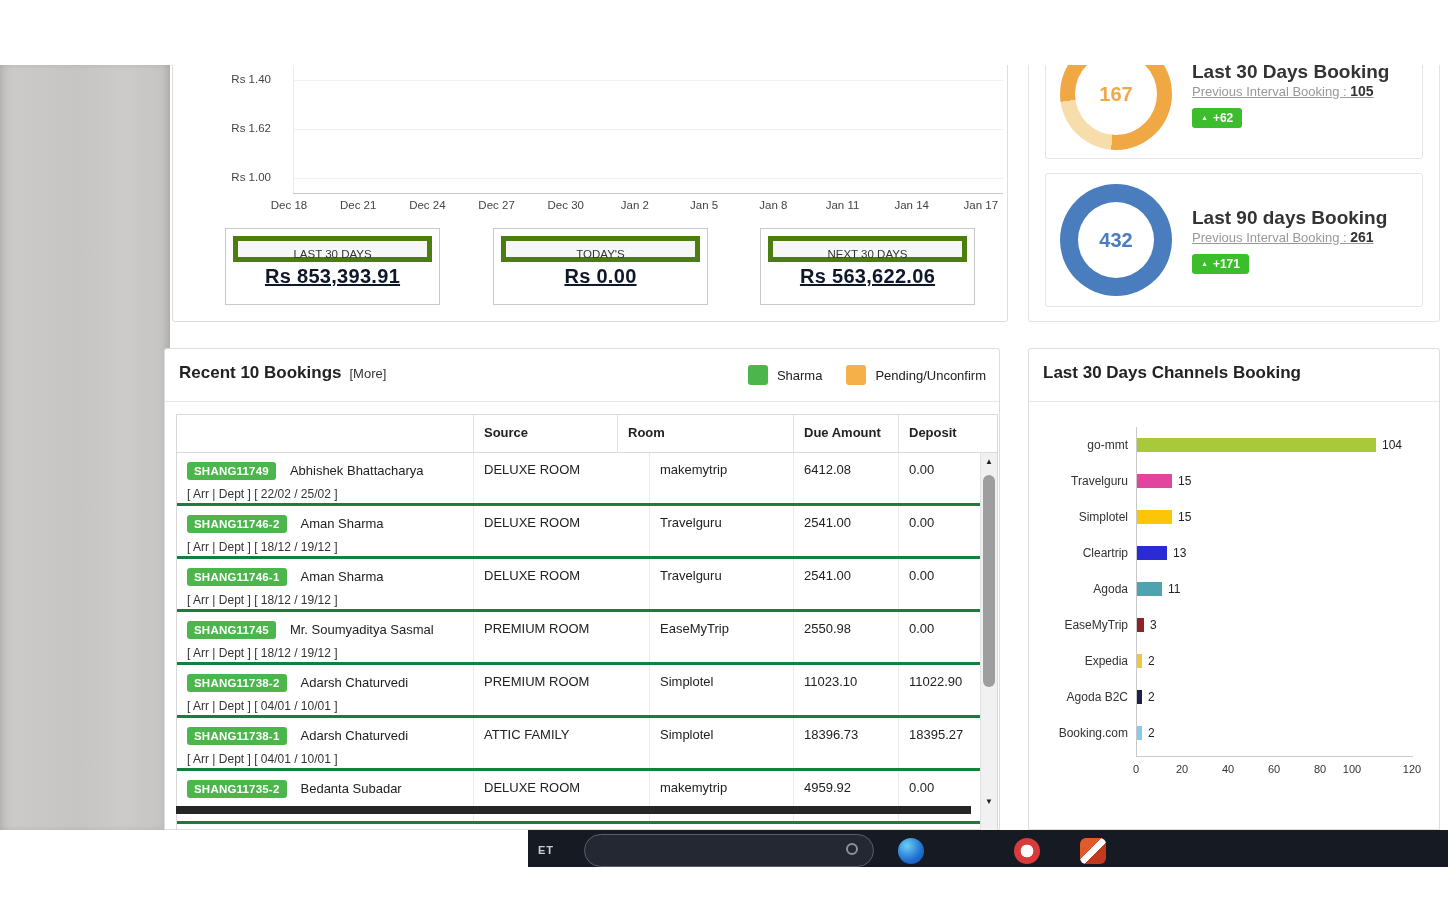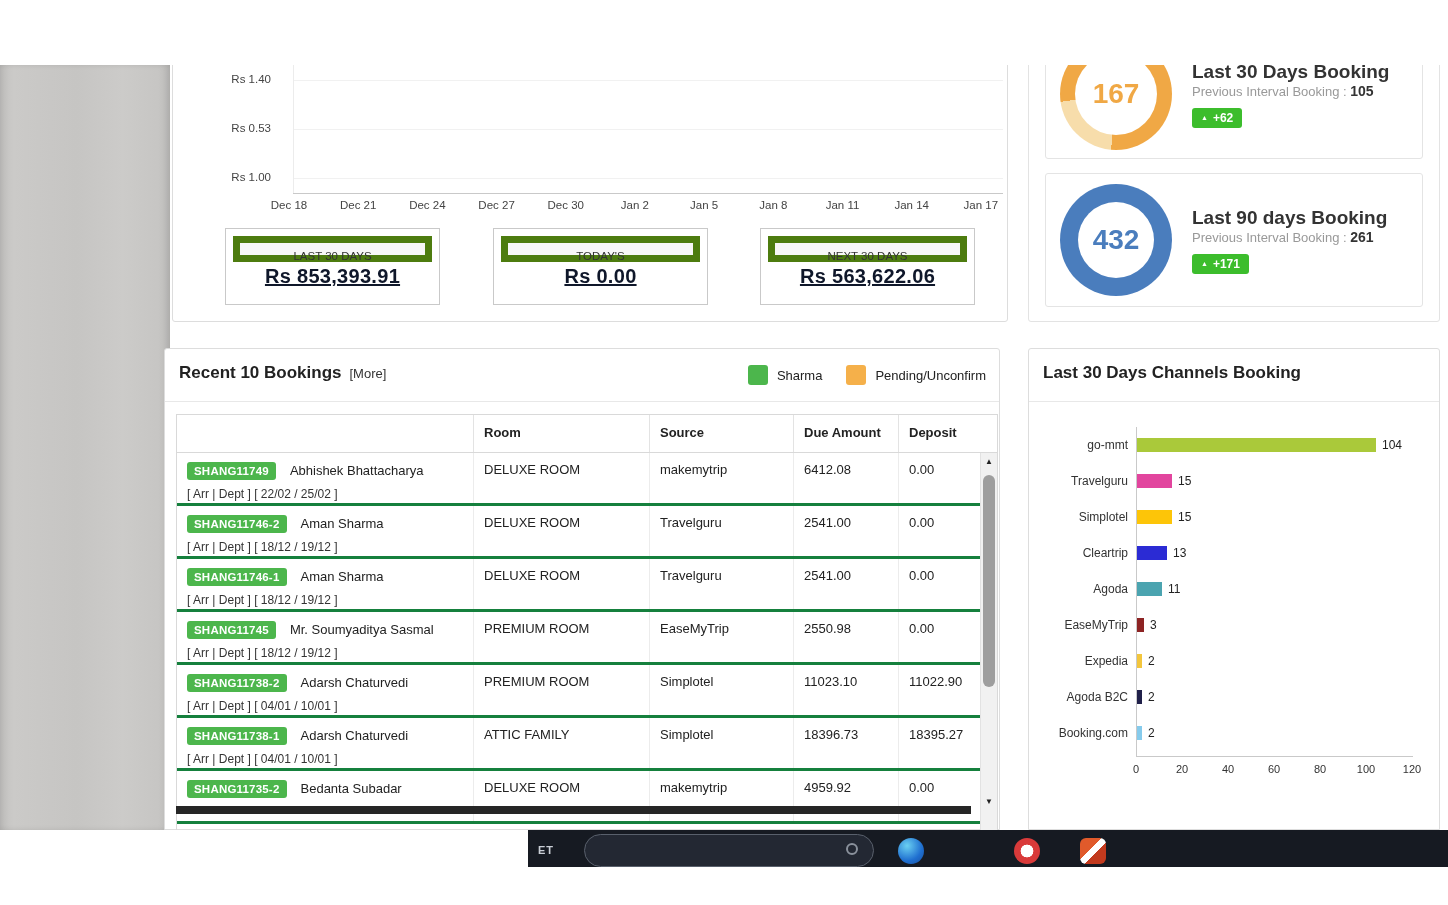--- a/index.html
+++ b/index.html
@@ -22,37 +22,37 @@
   #y-labels .axis-label{display:block;height:49px;text-align:right;font-size:11.5px;color:#444;line-height:13px;}
   .gridline{position:absolute;left:120px;width:710px;height:1px;background:#f1f1f1;}
   .g1{top:59px}.g2{top:108px}.g3{top:157px}
   .axis-y{position:absolute;left:120px;top:0;width:1px;height:172px;background:#ececec;}
   .axis-x{position:absolute;left:120px;top:172px;width:710px;height:1px;background:#c9c9c9;}
   #x-labels{position:absolute;left:92px;top:178px;width:740px;display:flex;justify-content:space-between;}
   #x-labels .axis-label{width:48px;text-align:center;font-size:11.5px;color:#444;}
 
   .stat-box{position:absolute;top:207px;width:215px;height:77px;border:1px solid #c9c9c9;background:#fff;}
   .stat-box:nth-child(1){left:52px}.stat-box:nth-child(2){left:320px}.stat-box:nth-child(3){left:587px}
-  .stat-head{margin:7px 7px 3px;border:7px solid #4d7c0f;background:#f7f7f7;height:26px;line-height:26px;
+  .stat-head{margin:7px 7px 3px;border:5px solid #4d7c0f;background:#f7f7f7;height:26px;line-height:26px;
              text-align:center;font-size:11.5px;color:#333;}
   .stat-value{text-align:center;font-size:20px;font-weight:bold;color:#0f172a;letter-spacing:.3px;text-decoration:underline;}
 
   
   #cards{position:absolute;inset:0;}
   .card{position:absolute;left:16px;width:378px;border:1px solid #e4e4e4;border-radius:3px;
         display:flex;align-items:center;padding:0 14px;background:#fff;}
   .card:nth-child(1){top:8px;height:130px;}
   .card:nth-child(2){top:152px;height:134px;}
   .donut{position:relative;width:112px;height:112px;border-radius:50%;flex:0 0 112px;}
   .donut-hole{position:absolute;inset:15px;background:#fff;border-radius:50%;
-              display:flex;align-items:center;justify-content:center;font-size:28px;font-weight:bold;}
+              display:flex;align-items:center;justify-content:center;font-size:20px;font-weight:bold;}
   .card:nth-child(2) .donut-hole{inset:18px;}
   .card-text{margin-left:20px;}
   .card-title{font-size:19px;font-weight:bold;color:#333;}
-  .card-sub{font-size:13px;color:#999;}
+  .card-sub{font-size:13px;color:#999;text-decoration:underline;}
   .card-sub b{color:#333;font-size:14px;}
   .delta{display:inline-flex;align-items:center;margin-top:9px;background:#3cbd2c;color:#fff;
          font-size:12px;font-weight:bold;padding:3px 9px;border-radius:3px;}
   .delta .tri{font-size:7px;margin-right:5px;}
 
   
   .panel-title{position:absolute;left:14px;top:14px;font-size:17px;font-weight:bold;color:#222;}
   .more{font-size:13px;font-weight:normal;color:#333;margin-left:8px;cursor:pointer;}
   .phead-divider{position:absolute;left:0;top:52px;width:100%;height:1px;background:#e8e8e8;}
   #legend{position:absolute;right:13px;top:16px;display:flex;gap:24px;}
@@ -101,21 +101,21 @@
 </style>
 </head>
 <body>
 
 <div class="viewport">
   <div class="wall"></div>
 
   <div class="panel" id="chart-panel">
     <div id="y-labels">
         <span class="axis-label">Rs 1.40</span>
-        <span class="axis-label">Rs 0.53</span>
+        <span class="axis-label">Rs 1.62</span>
         <span class="axis-label">Rs 1.00</span>
       </div>
     <div class="gridline g1"></div>
     <div class="gridline g2"></div>
     <div class="gridline g3"></div>
     <div class="axis-y"></div>
     <div class="axis-x"></div>
     <div id="x-labels">
         <span class="axis-label">Dec 18</span>
         <span class="axis-label">Dec 21</span>
@@ -200,22 +200,22 @@
         <div class="legend-item">
     <span class="legend-swatch" style="background: rgb(245, 176, 74);"></span>
     <span>Pending/Unconfirm</span>
   </div>
       </div>
     <div class="phead-divider"></div>
 
     <div id="table-wrap">
       <div id="t-head">
           <div class="th w1"></div>
+          <div class="th w3">Source</div>
           <div class="th w2">Room</div>
-          <div class="th w3">Source</div>
           <div class="th w4">Due Amount</div>
           <div class="th w5">Deposit</div>
         </div>
       <div id="t-body">
           <div class="t-row">
     <div class="c w1">
       <div>
         <span class="badge">SHANG11749</span><span class="guest">Abhishek Bhattacharya</span>
       </div>
       <div class="r-line2">[ Arr | Dept ] [ 22/02 / 25/02 ]</div>
@@ -357,21 +357,21 @@
     <span class="chan-bar" style="width: 5px; background: rgb(134, 203, 236);"></span>
     <span class="chan-val">2</span>
   </div>
       </div>
     <div id="chan-ticks">
         <span class="tick" style="left: 0px;">0</span>
         <span class="tick" style="left: 46px;">20</span>
         <span class="tick" style="left: 92px;">40</span>
         <span class="tick" style="left: 138px;">60</span>
         <span class="tick" style="left: 184px;">80</span>
-        <span class="tick" style="left: 230px; text-align: right;">100</span>
+        <span class="tick" style="left: 216px; text-align: right;">100</span>
         <span class="tick" style="left: 276px;">120</span>
       </div>
   </div>
 </div>
 
 <div id="taskbar">
   <span class="tb-launch">ET</span>
   <input class="tb-search" value="" style="">
   <span class="tb-search-ico"></span>
   <span class="tb-ico ico-blue"></span>

